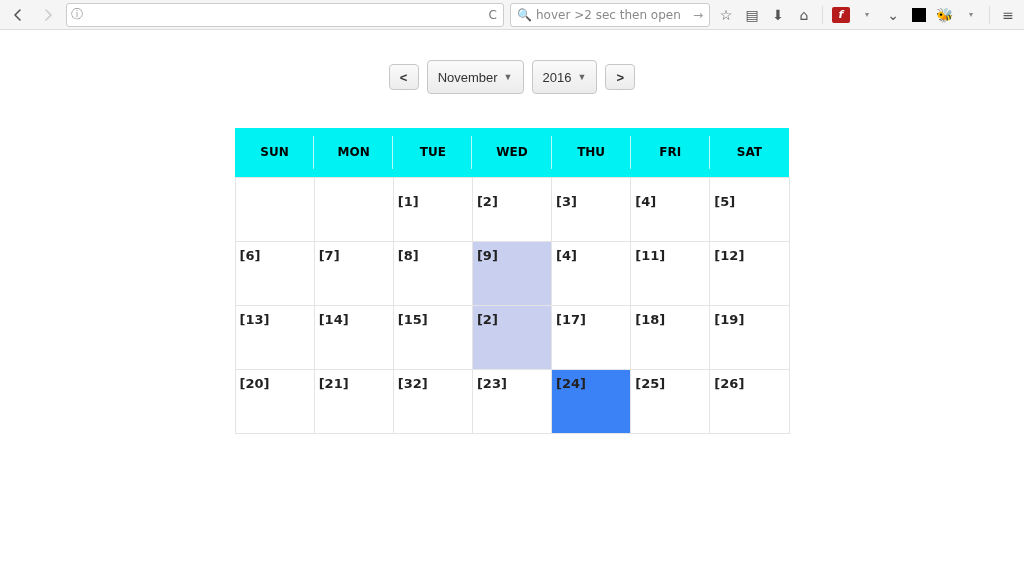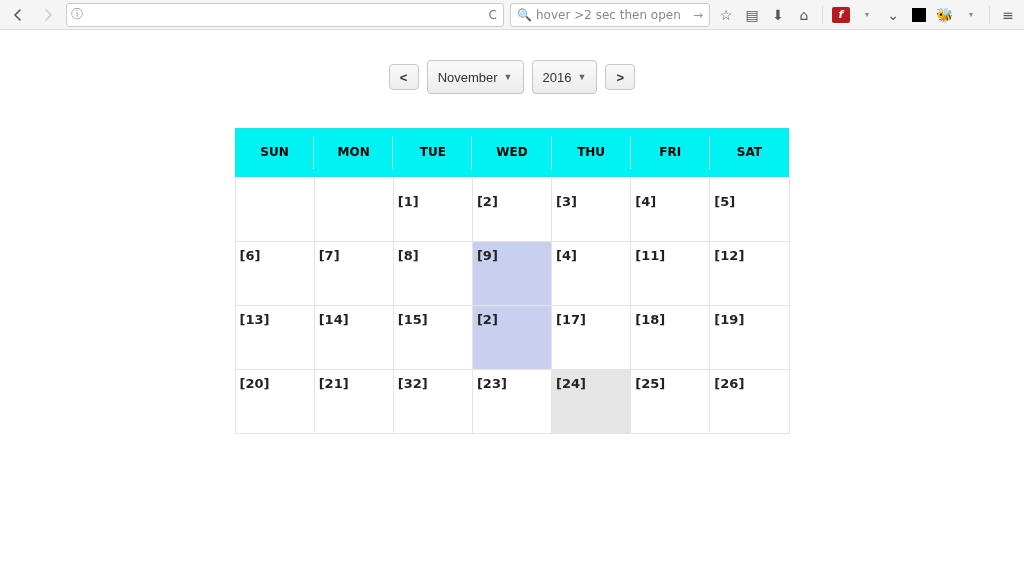--- a/index.html
+++ b/index.html
@@ -29,21 +29,21 @@
   .btn.square { padding: 0; width: 30px; justify-content: center; font-weight: bold; }
 
   .cal-wrap { display: flex; justify-content: center; margin-top: 34px; }
   .cal { border-collapse: collapse; table-layout: fixed; width: 555px; }
   .cal thead th { background: #00f2f2; color: #000; font-weight: bold; font-size: 12px; height: 49px; text-align: center; position: relative; }
   .cal thead th:not(:last-child)::after { content: ""; position: absolute; right: 0; top: 8px; bottom: 8px; width: 1px; background: rgba(255,255,255,0.7); }
   .cal tbody td { border: 1px solid #e4e4e4; width: 79px; height: 64px; vertical-align: top; padding: 6px 4px; font-weight: bold; font-size: 13px; color: #222; }
   .cal tbody tr:first-child td { padding-top: 16px; }
   .cal tbody td.empty { background: #fff; }
   .cal tbody td.hl-blue { background: #c9cfee; }
-  .cal tbody td.hl-green { background: #e5e5e5; }
+  .cal tbody td.hl-green { background: #3b82f6; }
 </style>
 </head>
 <body>
 
 <div class="chrome">
   <div class="navbtn active">
     <svg width="14" height="14" viewBox="0 0 14 14">
         <path d="M9 2 L4 7 L9 12" stroke="#555" stroke-width="1.6" fill="none" stroke-linecap="round" stroke-linejoin="round"></path>
       </svg>
   </div>

